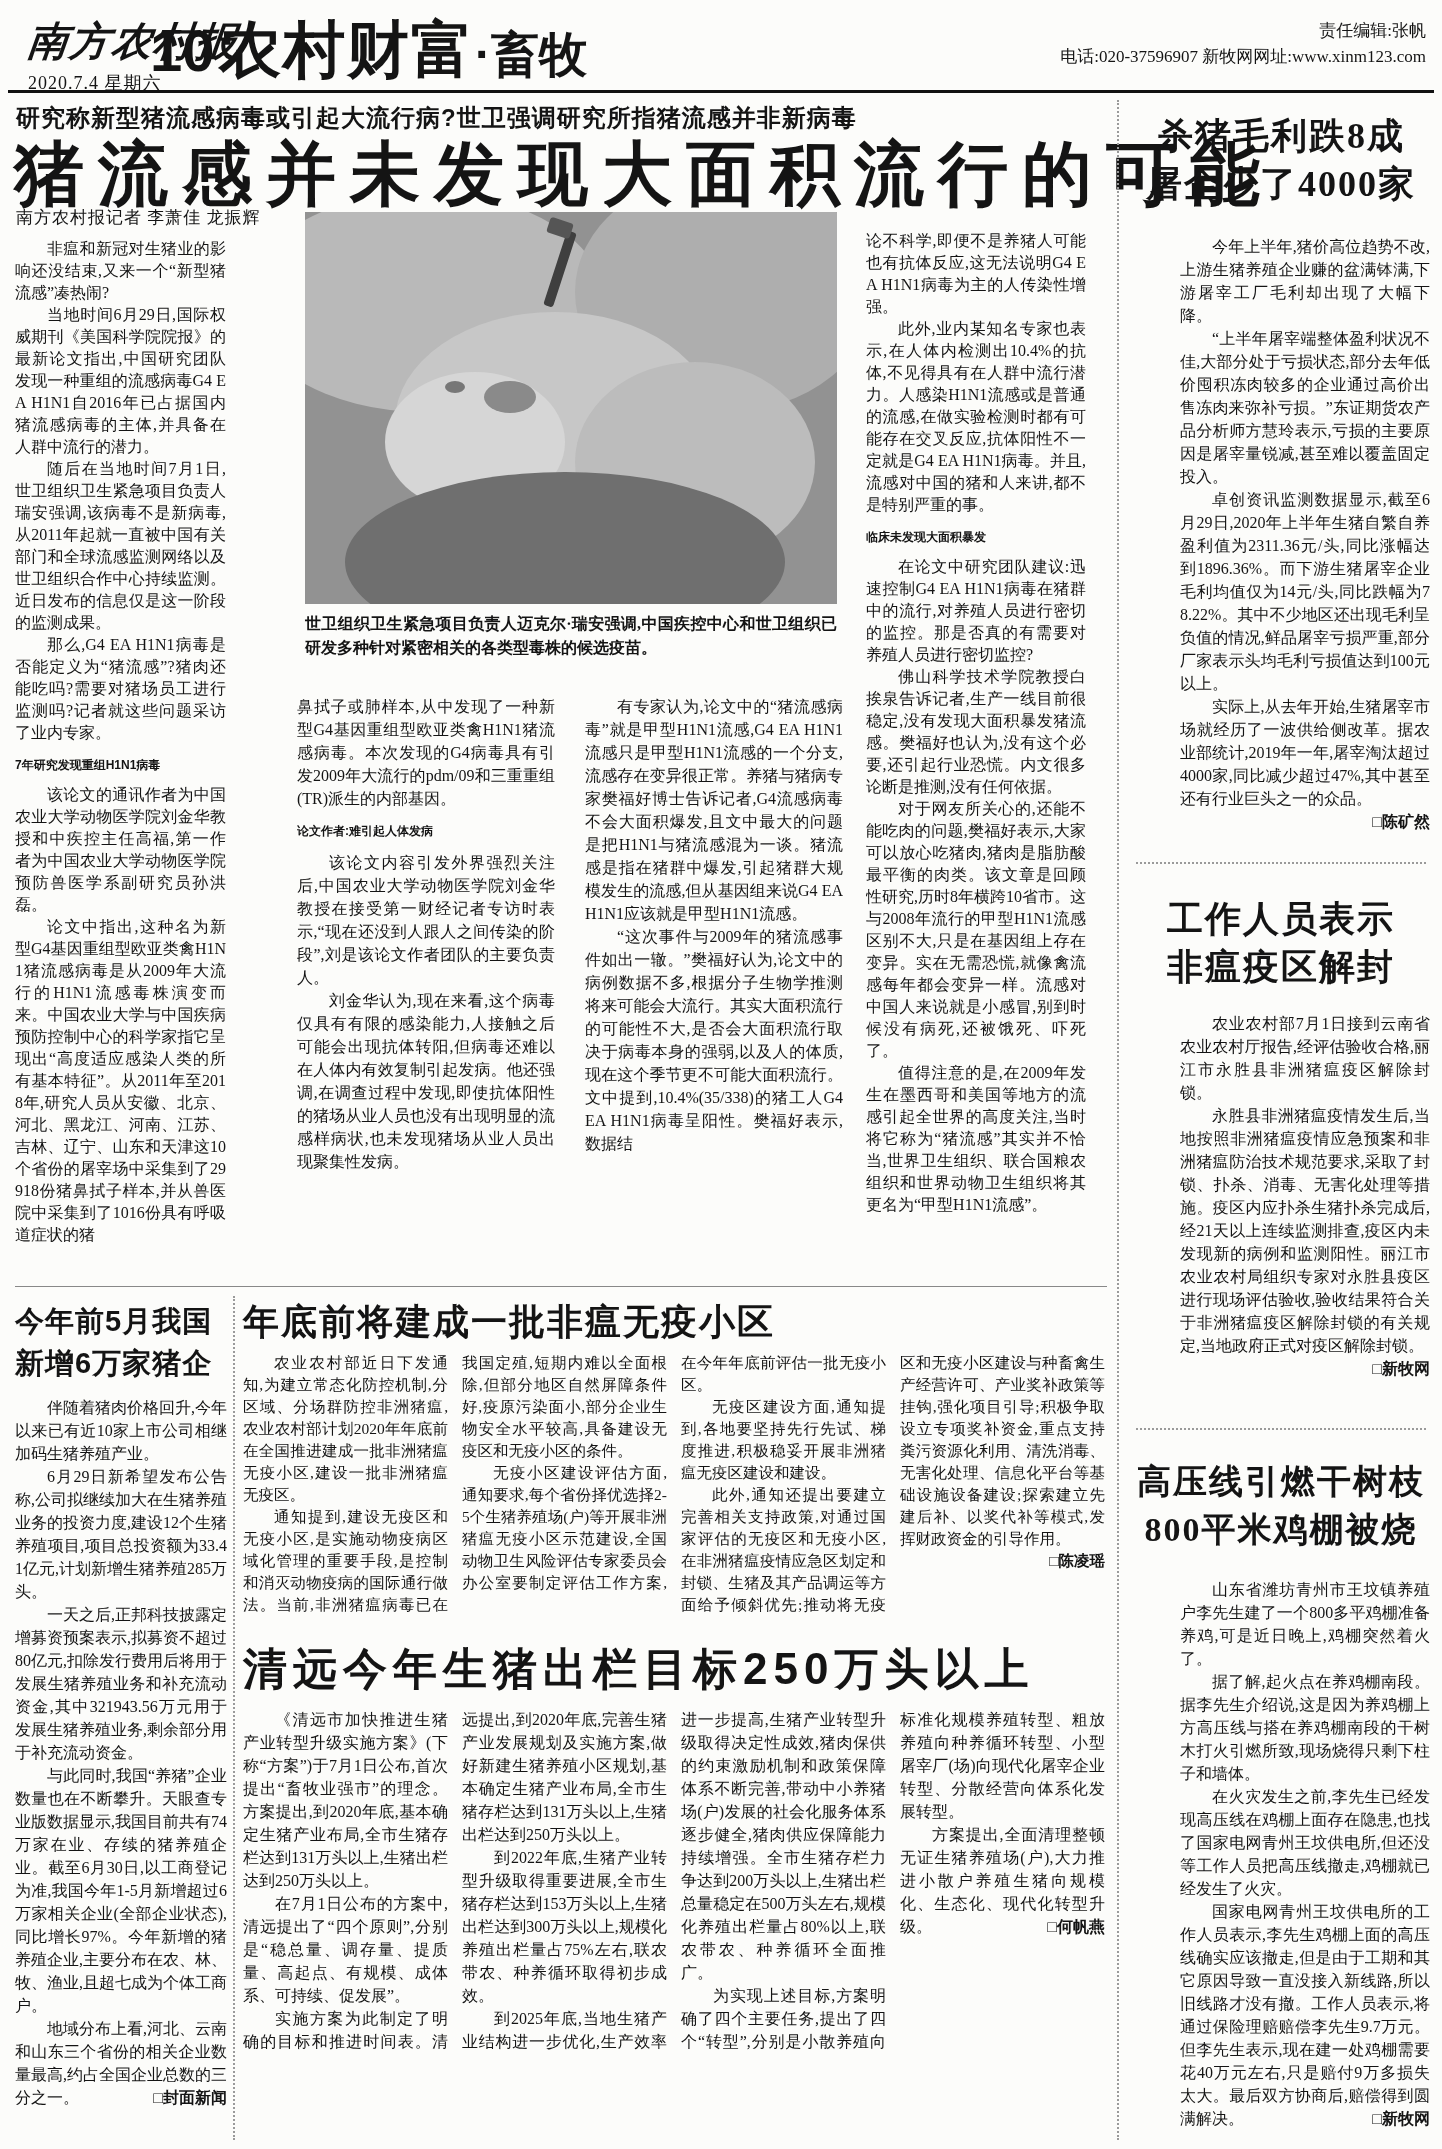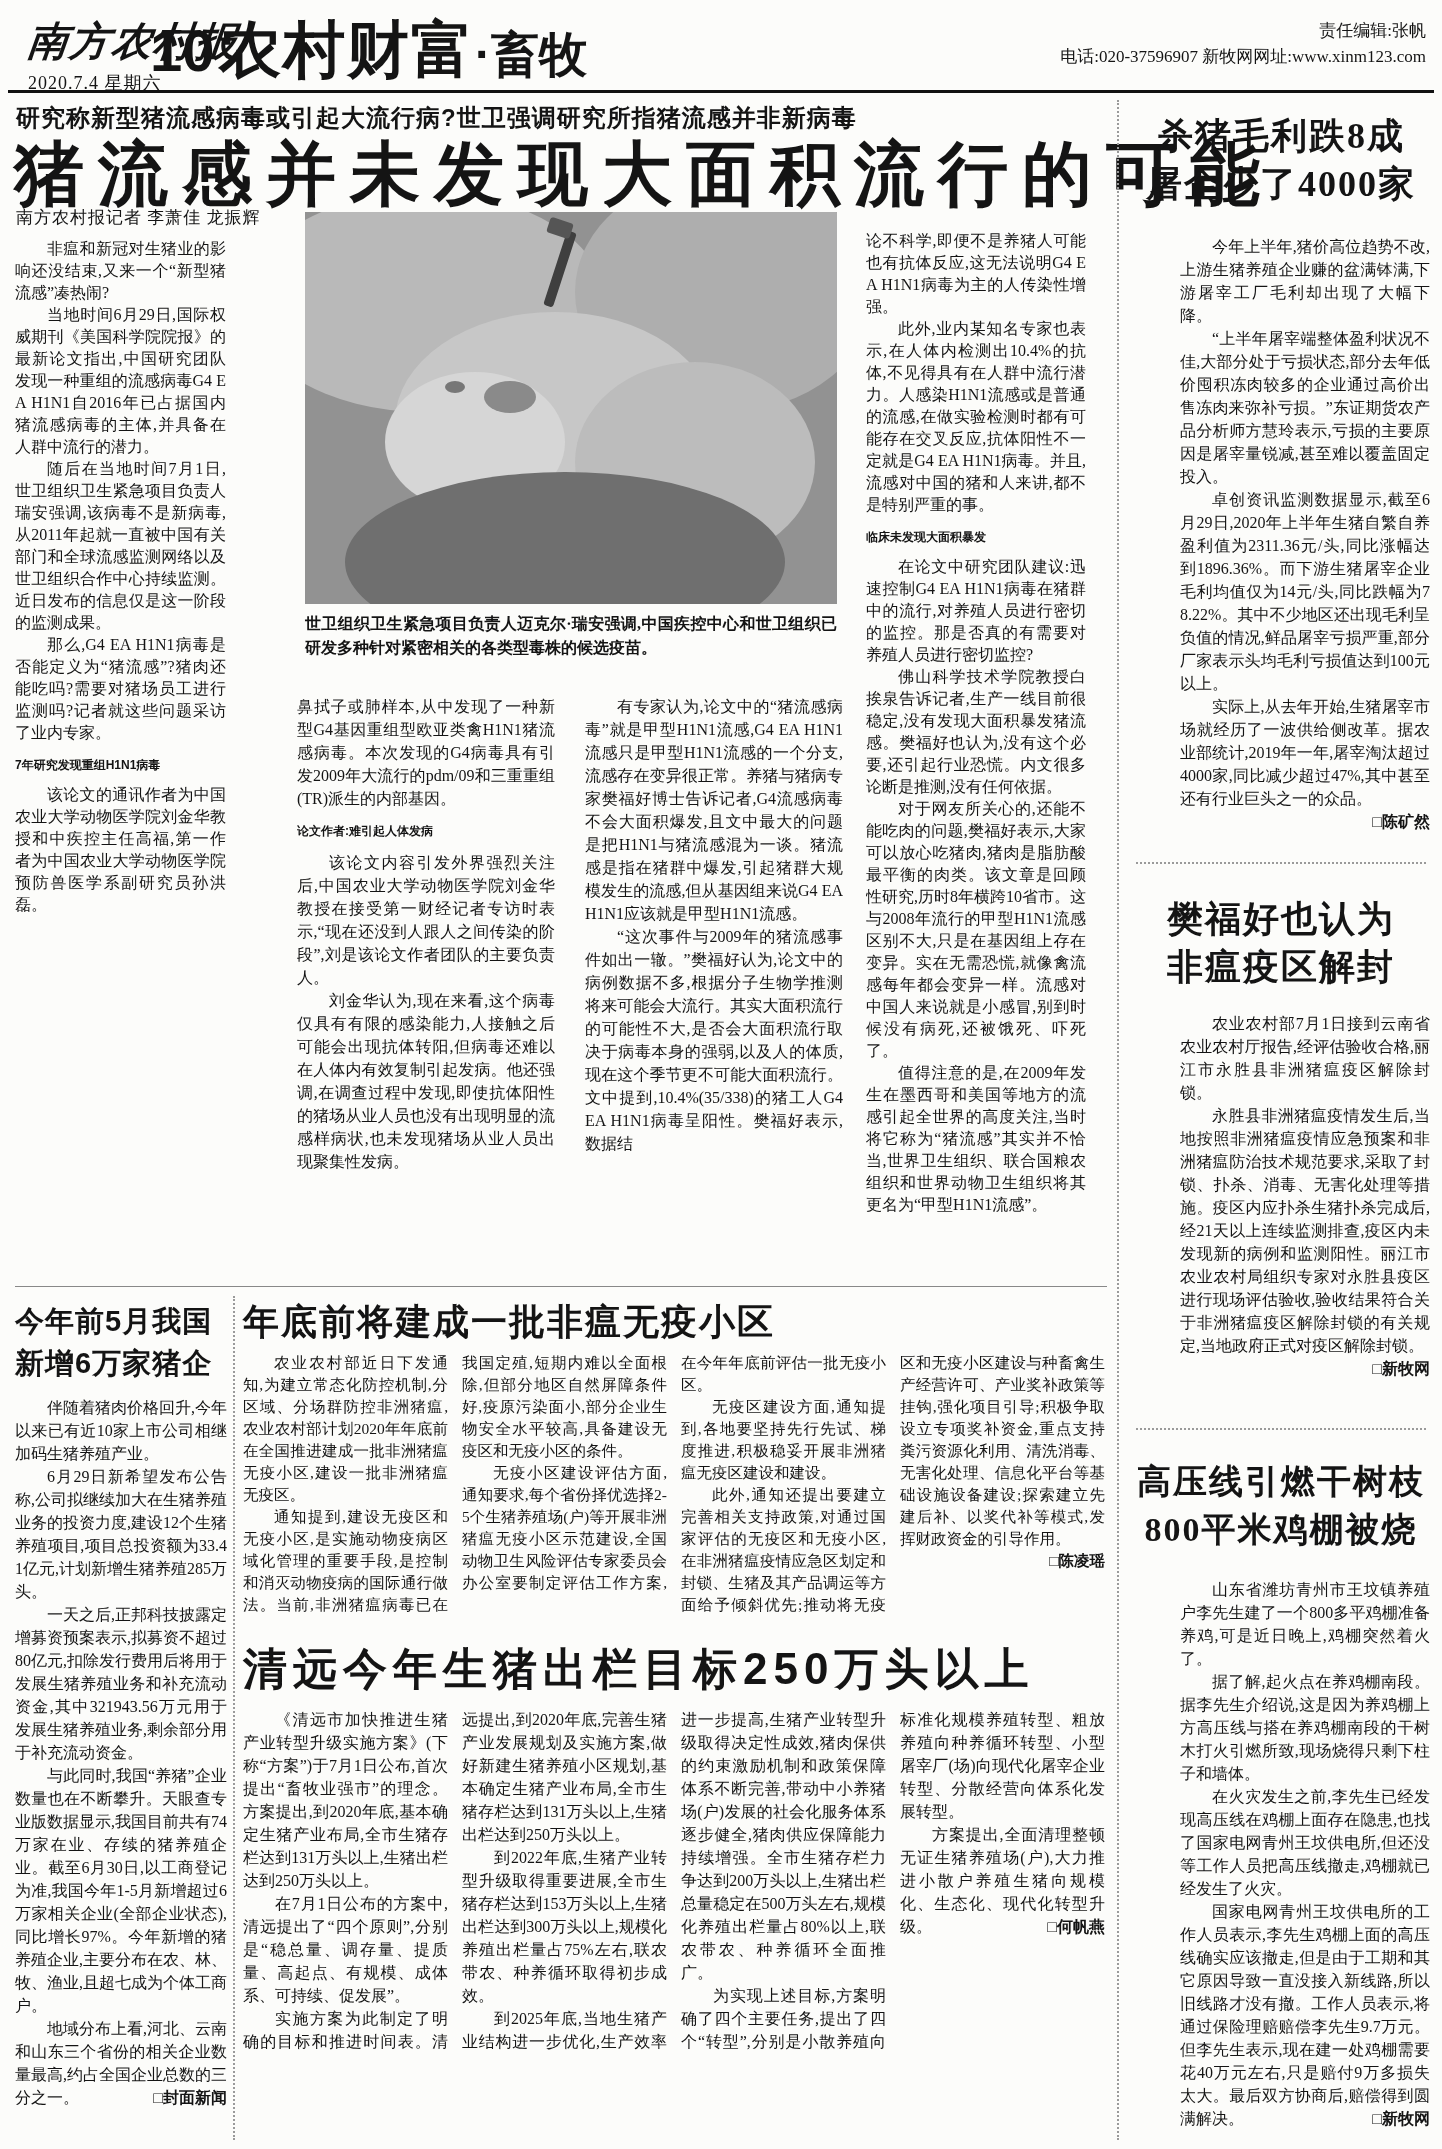--- a/index.html
+++ b/index.html
@@ -82,20 +82,21 @@
   </div>
   <div class="abs" id="photo-caption" style="left:305px;top:612px;width:532px;">世卫组织卫生紧急项目负责人迈克尔·瑞安强调,中国疾控中心和世卫组织已研发多种针对紧密相关的各类型毒株的候选疫苗。</div>
 
   <div class="abs col tight" style="left:15px;top:238px;width:211px;height:1040px;">
       <p class="para">非瘟和新冠对生猪业的影响还没结束,又来一个“新型猪流感”凑热闹?</p>
       <p class="para">当地时间6月29日,国际权威期刊《美国科学院院报》的最新论文指出,中国研究团队发现一种重组的流感病毒G4 EA H1N1自2016年已占据国内猪流感病毒的主体,并具备在人群中流行的潜力。</p>
       <p class="para">随后在当地时间7月1日,世卫组织卫生紧急项目负责人瑞安强调,该病毒不是新病毒,从2011年起就一直被中国有关部门和全球流感监测网络以及世卫组织合作中心持续监测。近日发布的信息仅是这一阶段的监测成果。</p>
       <p class="para">那么,G4 EA H1N1病毒是否能定义为“猪流感”?猪肉还能吃吗?需要对猪场员工进行监测吗?记者就这些问题采访了业内专家。</p>
       <h3 class="inline-head">7年研究发现重组H1N1病毒</h3>
       <p class="para">该论文的通讯作者为中国农业大学动物医学院刘金华教授和中疾控主任高福,第一作者为中国农业大学动物医学院预防兽医学系副研究员孙洪磊。</p>
+      <p class="para">论文中指出,这种名为新型G4基因重组型欧亚类禽H1N1猪流感病毒是从2009年大流行的H1N1流感毒株演变而来。中国农业大学与中国疾病预防控制中心的科学家指它呈现出“高度适应感染人类的所有基本特征”。从2011年至2018年,研究人员从安徽、北京、河北、黑龙江、河南、江苏、吉林、辽宁、山东和天津这10个省份的屠宰场中采集到了29918份猪鼻拭子样本,并从兽医院中采集到了1016份具有呼吸道症状的猪</p>
     </div>
   <div class="abs col" style="left:297px;top:695px;width:258px;height:585px;">
       <p class="para noindent">鼻拭子或肺样本,从中发现了一种新型G4基因重组型欧亚类禽H1N1猪流感病毒。本次发现的G4病毒具有引发2009年大流行的pdm/09和三重重组(TR)派生的内部基因。</p>
       <h3 class="inline-head">论文作者:难引起人体发病</h3>
       <p class="para">该论文内容引发外界强烈关注后,中国农业大学动物医学院刘金华教授在接受第一财经记者专访时表示,“现在还没到人跟人之间传染的阶段”,刘是该论文作者团队的主要负责人。</p>
       <p class="para">刘金华认为,现在来看,这个病毒仅具有有限的感染能力,人接触之后可能会出现抗体转阳,但病毒还难以在人体内有效复制引起发病。他还强调,在调查过程中发现,即使抗体阳性的猪场从业人员也没有出现明显的流感样病状,也未发现猪场从业人员出现聚集性发病。</p>
     </div>
   <div class="abs col" style="left:585px;top:695px;width:258px;height:585px;">
       <p class="para">有专家认为,论文中的“猪流感病毒”就是甲型H1N1流感,G4 EA H1N1流感只是甲型H1N1流感的一个分支,流感存在变异很正常。养猪与猪病专家樊福好博士告诉记者,G4流感病毒不会大面积爆发,且文中最大的问题是把H1N1与猪流感混为一谈。猪流感是指在猪群中爆发,引起猪群大规模发生的流感,但从基因组来说G4 EA H1N1应该就是甲型H1N1流感。</p>
       <p class="para">“这次事件与2009年的猪流感事件如出一辙。”樊福好认为,论文中的病例数据不多,根据分子生物学推测将来可能会大流行。其实大面积流行的可能性不大,是否会大面积流行取决于病毒本身的强弱,以及人的体质,现在这个季节更不可能大面积流行。文中提到,10.4%(35/338)的猪工人G4 EA H1N1病毒呈阳性。樊福好表示,数据结</p>
@@ -118,21 +119,21 @@
   </div>
   <div class="abs col" style="left:1180px;top:235px;width:250px;height:604px;">
       <p class="para">今年上半年,猪价高位趋势不改,上游生猪养殖企业赚的盆满钵满,下游屠宰工厂毛利却出现了大幅下降。</p>
       <p class="para">“上半年屠宰端整体盈利状况不佳,大部分处于亏损状态,部分去年低价囤积冻肉较多的企业通过高价出售冻肉来弥补亏损。”东证期货农产品分析师方慧玲表示,亏损的主要原因是屠宰量锐减,甚至难以覆盖固定投入。</p>
       <p class="para">卓创资讯监测数据显示,截至6月29日,2020年上半年生猪自繁自养盈利值为2311.36元/头,同比涨幅达到1896.36%。而下游生猪屠宰企业毛利均值仅为14元/头,同比跌幅为78.22%。其中不少地区还出现毛利呈负值的情况,鲜品屠宰亏损严重,部分厂家表示头均毛利亏损值达到100元以上。</p>
       <p class="para">实际上,从去年开始,生猪屠宰市场就经历了一波供给侧改革。据农业部统计,2019年一年,屠宰淘汰超过4000家,同比减少超过47%,其中甚至还有行业巨头之一的众品。<span class="byline">□陈矿然</span></p>
     </div>
   <div class="abs dotted-h" style="left:1136px;top:862px;width:290px;"></div>
 
   <div class="abs side-title" style="left:1130px;top:895px;width:302px;">
-    <div>樊福好也认为</div>
+    <div>工作人员表示</div>
     <div>非瘟疫区解封</div>
   </div>
   <div class="abs col" style="left:1180px;top:1012px;width:250px;height:392px;">
       <p class="para">农业农村部7月1日接到云南省农业农村厅报告,经评估验收合格,丽江市永胜县非洲猪瘟疫区解除封锁。</p>
       <p class="para">永胜县非洲猪瘟疫情发生后,当地按照非洲猪瘟疫情应急预案和非洲猪瘟防治技术规范要求,采取了封锁、扑杀、消毒、无害化处理等措施。疫区内应扑杀生猪扑杀完成后,经21天以上连续监测排查,疫区内未发现新的病例和监测阳性。丽江市农业农村局组织专家对永胜县疫区进行现场评估验收,验收结果符合关于非洲猪瘟疫区解除封锁的有关规定,当地政府正式对疫区解除封锁。<span class="byline">□新牧网</span></p>
     </div>
   <div class="abs dotted-h" style="left:1136px;top:1428px;width:290px;"></div>
 
   <div class="abs side-title smaller" style="left:1130px;top:1458px;width:302px;">
     <div>高压线引燃干树枝</div>

